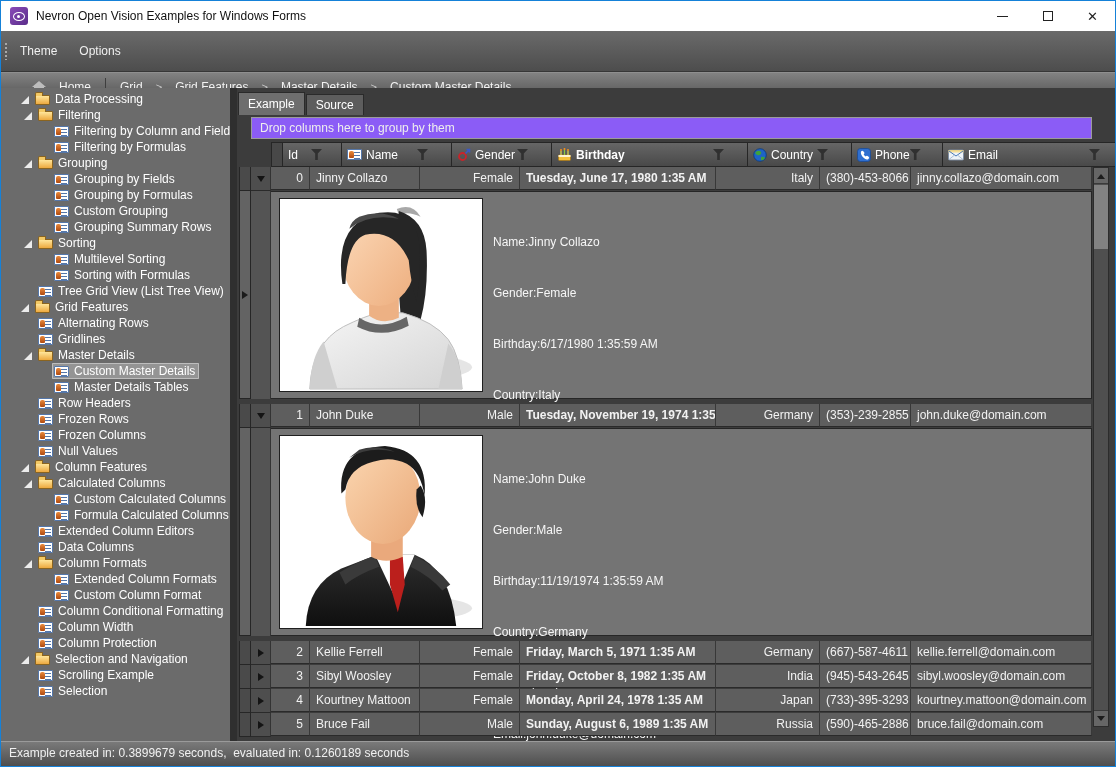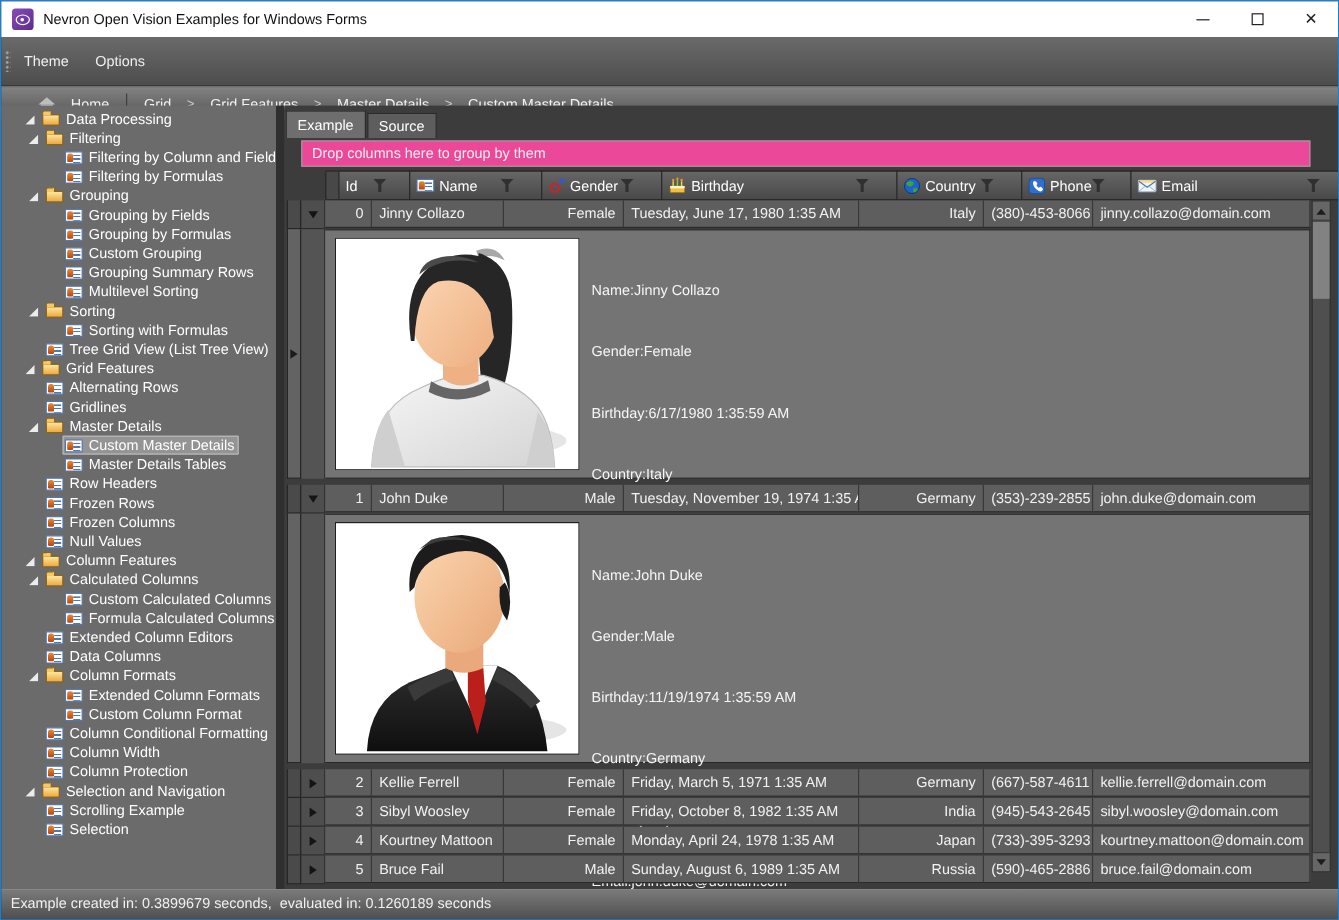--- a/index.html
+++ b/index.html
@@ -53,26 +53,26 @@
   .splitter { width:7px; background:#2f2f2f; flex:none; }
 
   
   .content { flex:1; position:relative; background:#3c3c3c; }
   .tabs { position:absolute; top:2px; left:1px; display:flex; height:25px; align-items:flex-end; }
   .tab { height:21px; background:#5d5d5d; border:1px solid #2a2a2a; border-bottom:none; color:#fff; font-size:12px; padding:0 9px; line-height:20px; margin-right:1px; }
   .tab.active { height:23px; background:#6e6e6e; line-height:22px; }
 
   
   .grid { position:absolute; left:2px; top:27px; width:870px; height:624px; background:#3c3c3c; }
-  .groupbar { position:absolute; left:12px; top:2px; width:841px; height:22px; background:#ec4899; border:1px solid #9b9b9b; color:#eee; font-size:12px; line-height:20px; padding:0 8px; white-space:nowrap; }
+  .groupbar { position:absolute; left:12px; top:2px; width:841px; height:22px; background:#8b5cf6; border:1px solid #9b9b9b; color:#eee; font-size:12px; line-height:20px; padding:0 8px; white-space:nowrap; }
   .hrow { position:absolute; top:27px; left:0; display:flex; height:25px;margin-left:32px; }
   .hcorner { width:12px; background:#484848; border:1px solid #262626; flex:none; }
   .hcell { display:flex; align-items:center; padding:0 5px; background:linear-gradient(#666,#494949); border-top:1px solid #262626; border-bottom:1px solid #262626; border-right:1px solid #262626; color:#fff; font-size:12px; flex:none; overflow:hidden; }
   .hlbl { margin-left:4px; white-space:nowrap; }
-  .c-id{width:59px;} .c-name{width:110px;} .c-gender{width:100px;} .c-bday{width:196px;} .c-country{width:104px;} .c-phone{width:91px;} .c-email{width:181px;}
+  .c-id{width:59px;} .c-name{width:110px;} .c-gender{width:100px;} .c-bday{width:196px;font-weight:bold;} .c-country{width:104px;} .c-phone{width:91px;} .c-email{width:181px;}
   .funnel { width:11px; height:11px; margin-left:auto; margin-right:18px; background:#303030; clip-path:polygon(0 0,100% 0,62% 42%,62% 100%,38% 100%,38% 42%); flex:none; }
   .c-id .funnel { margin-right:14px; }
   .hicon { flex:none; display:block; }
 
   .gbody { position:absolute; top:52px; left:0; width:853px; }
   .mrow { display:flex; height:24px; }
   .rstrip { width:12px; background:#4a4a4a; border:1px solid #262626; border-top:none; flex:none; position:relative; }
   .drow .rstrip { background:#636363; }
   .rstrip.cur::after { content:''; position:absolute; top:50%; left:2px; margin-top:-4px; border:4px solid transparent; border-left:6px solid #1b1b1b; }
   .c-exp { width:20px; background:#4e4e4e; border-right:1px solid #333; border-bottom:1px solid #2a2a2a; display:flex; align-items:center; justify-content:center; flex:none; }
@@ -199,32 +199,32 @@
             <b>Custom Grouping</b>
           </span>
         </div>
       <div class="ti l2">
           <i class="exp none"></i>
           <span class="tlbl">
             <i class="card"></i>
             <b>Grouping Summary Rows</b>
           </span>
         </div>
+      <div class="ti l1">
+          <i class="exp"></i>
+          <span class="tlbl">
+            <i class="fold"></i>
+            <b>Sorting</b>
+          </span>
+        </div>
       <div class="ti l2">
           <i class="exp none"></i>
           <span class="tlbl">
             <i class="card"></i>
             <b>Multilevel Sorting</b>
-          </span>
-        </div>
-      <div class="ti l1">
-          <i class="exp"></i>
-          <span class="tlbl">
-            <i class="fold"></i>
-            <b>Sorting</b>
           </span>
         </div>
       <div class="ti l2">
           <i class="exp none"></i>
           <span class="tlbl">
             <i class="card"></i>
             <b>Sorting with Formulas</b>
           </span>
         </div>
       <div class="ti l1">

